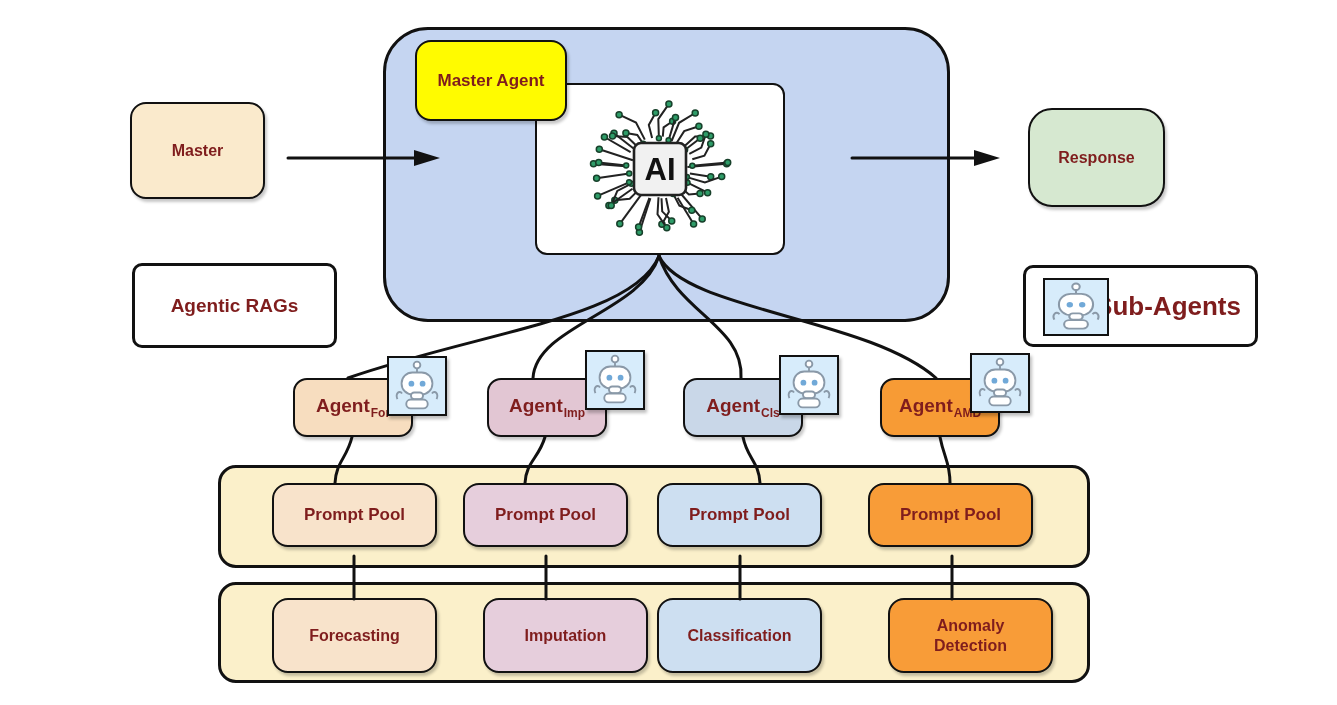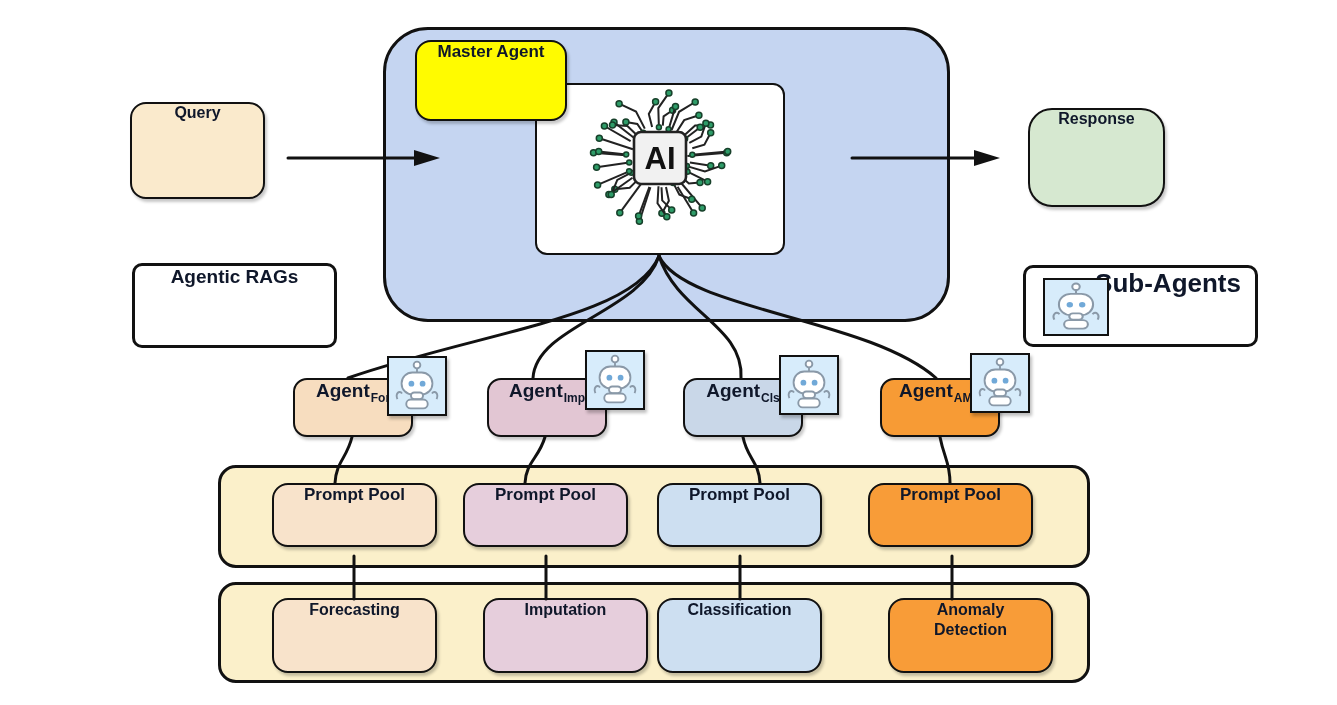--- a/index.html
+++ b/index.html
@@ -1,19 +1,19 @@
 <!DOCTYPE html>
 <html><head>
 <meta charset="utf-8">
 <style>
   html,body{margin:0;padding:0;background:#fff}
   body{font-family:"Liberation Sans",sans-serif;color:#111}
   #canvas{position:relative;width:1337px;height:705px;background:#fff;overflow:hidden}
   .box{position:absolute;box-sizing:border-box;border:2.6px solid #111;display:flex;
-       align-items:flex-start;justify-content:center;text-align:center;font-weight:700;color:#0f172a;z-index:10}
+       align-items:center;justify-content:center;text-align:center;font-weight:700;color:#7f1d1d;z-index:10}
   .shadow{box-shadow:2px 3px 3px rgba(0,0,0,.22)}
   #blue-box{left:383px;top:27px;width:567px;height:295px;border-radius:45px;border-width:3px;z-index:2}
   #yellow-box{left:415px;top:40px;width:152px;height:81px;border-radius:16px;font-size:17px;z-index:12}
   #white-box{left:535px;top:83px;width:250px;height:172px;border-radius:12px;background:#fff;z-index:11}
   #query-box{left:130px;top:102px;width:135px;height:97px;border-radius:16px;font-size:16px}
   #response-box{left:1028px;top:108px;width:137px;height:99px;border-radius:24px;font-size:16px}
   #rags-box{left:132px;top:263px;width:205px;height:85px;border-radius:10px;background:#fff;font-size:19px;border-width:3px}
   #subagents-box{left:1023px;top:265px;width:235px;height:82px;border-radius:10px;background:#fff;
                  font-size:26px;border-width:3px;justify-content:flex-end;padding-right:14px}
   #pp-container{left:218px;top:465px;width:872px;height:103px;border-radius:18px;border-width:3px;z-index:4}
@@ -131,21 +131,21 @@
         <circle cx="50.7" cy="-25.3" r="3" fill="#2E9C68" stroke="#17402a" stroke-width="1.5"></circle>
         <path d="M32.3,-3.2 L67.7,-6.6" stroke="#222" stroke-width="2" fill="none"></path>
         <circle cx="67.7" cy="-6.6" r="3" fill="#2E9C68" stroke="#17402a" stroke-width="1.5"></circle>
         <circle cx="32.3" cy="-3.2" r="2.5" fill="#2E9C68" stroke="#17402a" stroke-width="1.5"></circle>
         <rect x="-26" y="-26" width="52" height="52" rx="7" fill="#F1F1F1" stroke="#222" stroke-width="2.6"></rect>
         <text x="0" y="0" text-anchor="middle" dy="0.36em" font-family="&quot;Liberation Sans&quot;, sans-serif" font-size="31" fill="#111">AI</text>
       </svg>
   </div>
 
   <div class="box shadow" id="query-box" style="background: rgb(250, 234, 204);">
-    <span>Query</span>
+    <span>Master</span>
   </div>
   <div class="box shadow" id="response-box" style="background: rgb(214, 232, 208);">
     <span>Response</span>
   </div>
 
   <div class="box" id="rags-box">
     <span>Agentic RAGs</span>
   </div>
   <div class="box" id="subagents-box">
     <div class="robot" id="legend-robot" style="background: rgb(215, 236, 251);">

